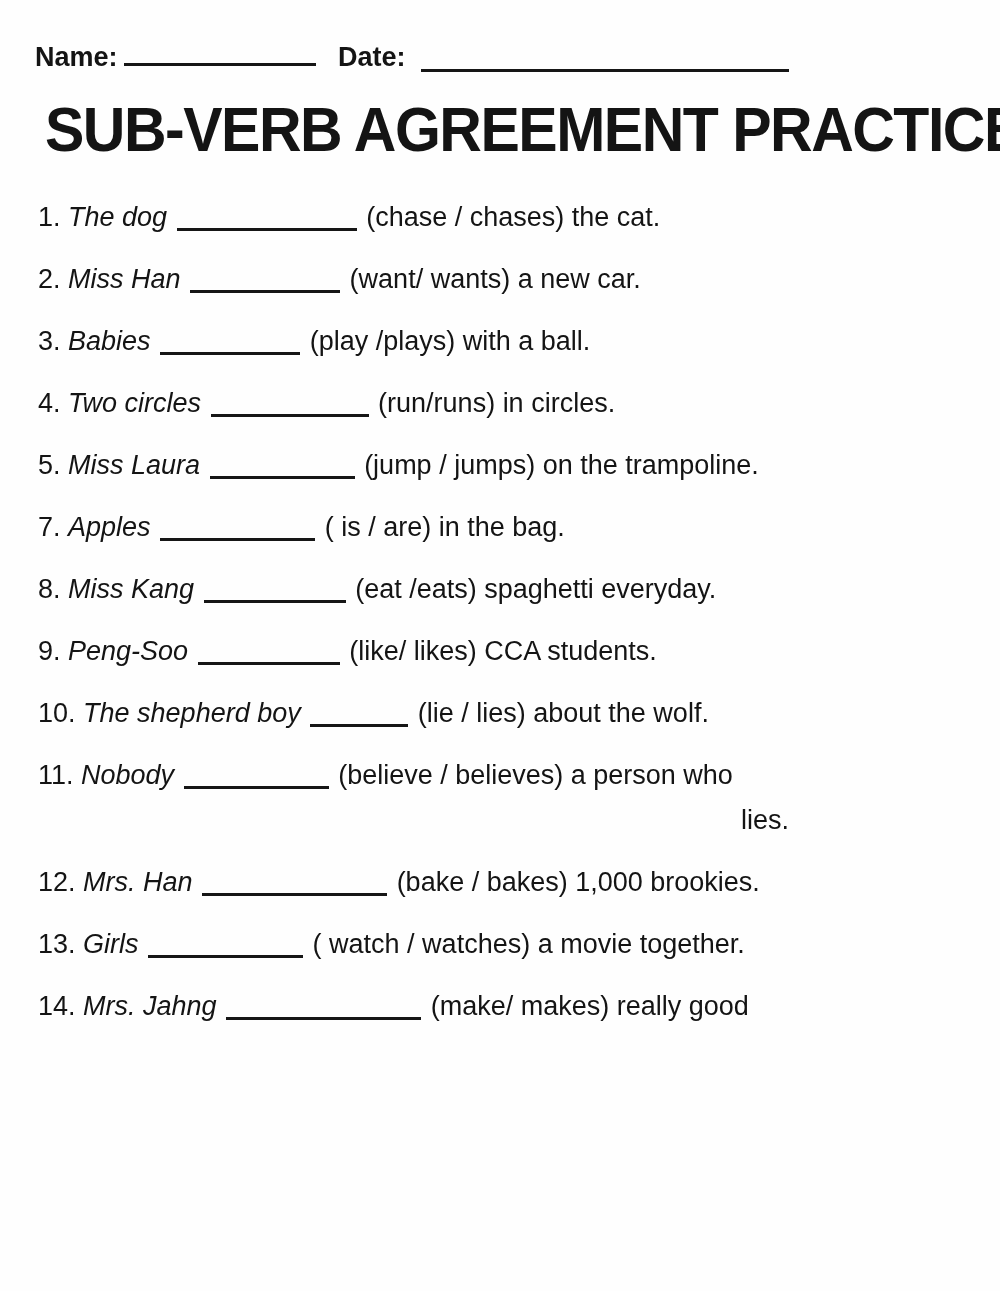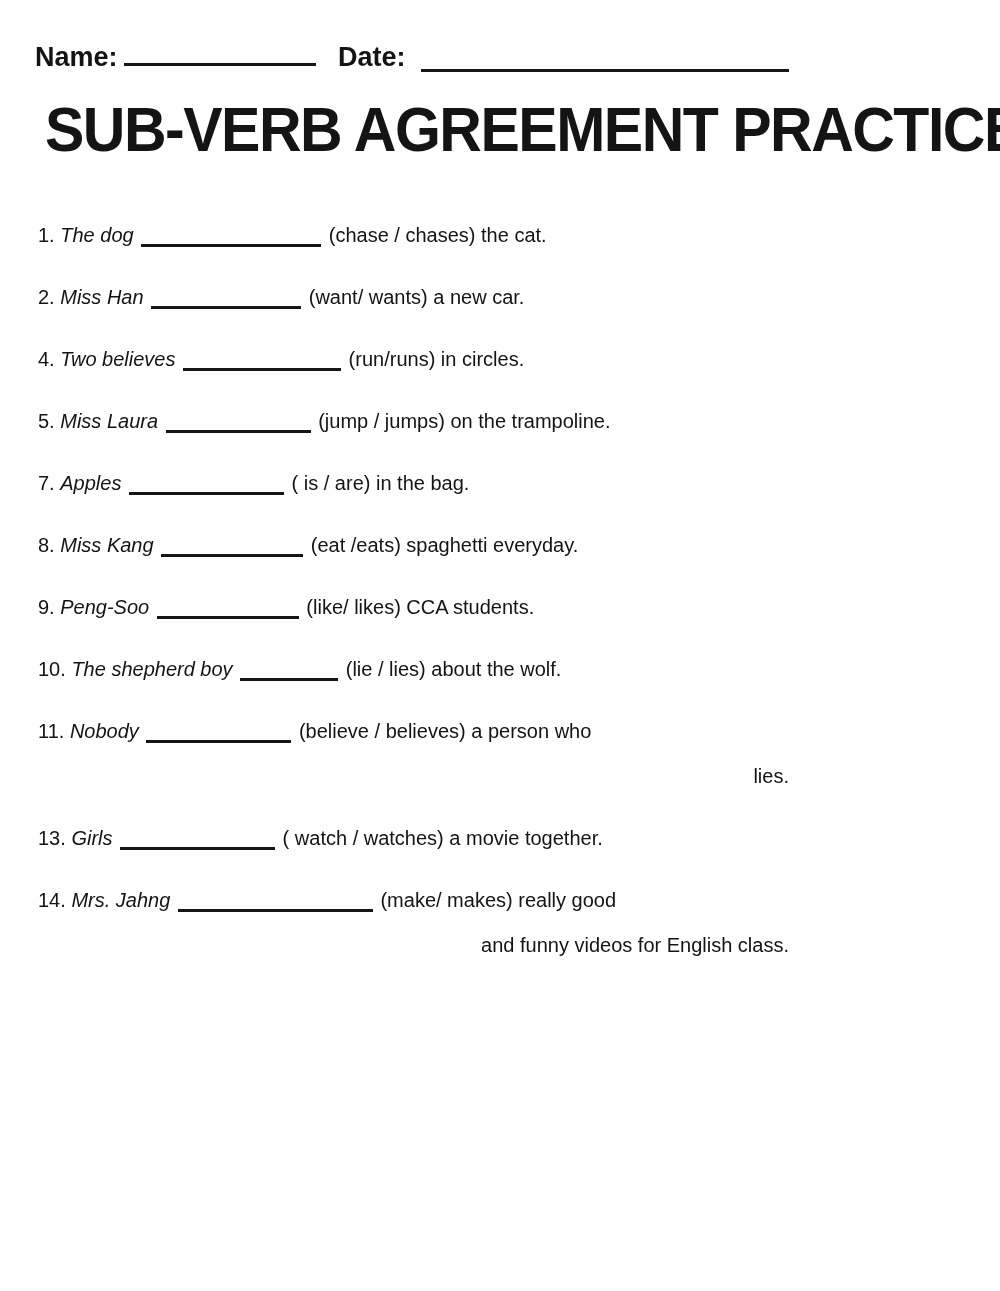--- a/index.html
+++ b/index.html
@@ -39,22 +39,22 @@
     font-size: 59px;
     font-weight: bold;
     letter-spacing: -1.5px;
     white-space: nowrap;
     margin: 20px 0 26px 10px;
     transform: scaleY(1.08);
     transform-origin: left top;
   }
   
   .items {
-    font-size: 20px;
-    margin-top: 52px;
+    font-size: 27px;
+    margin-top: 34px;
   }
   .item {
     padding-left: 60px;
     text-indent: -57px;
     line-height: 45px;
     margin-bottom: 17px;
     white-space: normal;
   }
   .item .subject { font-style: italic; }
   .item .blank {
@@ -95,22 +95,29 @@
     <span class="cont"></span>
   </div>
       <div class="item">
     <span class="num">2.</span>
     <span class="subject">Miss Han</span>
     <span class="blank" style="width: 150px;"></span>
     <span class="rest">(want/ wants) a new car.</span>
     <span class="cont"></span>
   </div>
       <div class="item">
+    <span class="num">3.</span>
+    <span class="subject">Babies</span>
+    <span class="blank" style="width: 140px;"></span>
+    <span class="rest">(play /plays) with a ball.</span>
+    <span class="cont"></span>
+  </div>
+      <div class="item">
     <span class="num">4.</span>
-    <span class="subject">Two believes</span>
+    <span class="subject">Two circles</span>
     <span class="blank" style="width: 158px;"></span>
     <span class="rest">(run/runs) in circles.</span>
     <span class="cont"></span>
   </div>
       <div class="item">
     <span class="num">5.</span>
     <span class="subject">Miss Laura</span>
     <span class="blank" style="width: 145px;"></span>
     <span class="rest">(jump / jumps) on the trampoline.</span>
     <span class="cont"></span>
@@ -144,28 +151,34 @@
     <span class="cont"></span>
   </div>
       <div class="item">
     <span class="num">11.</span>
     <span class="subject">Nobody</span>
     <span class="blank" style="width: 145px;"></span>
     <span class="rest">(believe / believes) a person who</span>
     <span class="cont">lies.</span>
   </div>
       <div class="item">
+    <span class="num">12.</span>
+    <span class="subject">Mrs. Han</span>
+    <span class="blank" style="width: 185px;"></span>
+    <span class="rest">(bake / bakes) 1,000 brookies.</span>
+    <span class="cont"></span>
+  </div>
+      <div class="item">
     <span class="num">13.</span>
     <span class="subject">Girls</span>
     <span class="blank" style="width: 155px;"></span>
     <span class="rest">( watch / watches) a movie together.</span>
     <span class="cont"></span>
   </div>
       <div class="item">
     <span class="num">14.</span>
     <span class="subject">Mrs. Jahng</span>
     <span class="blank" style="width: 195px;"></span>
     <span class="rest">(make/ makes) really good</span>
-    <span class="cont">and funny videos for English class.</span>
   </div>
     </div>
 
 </div>
 
 </body></html>

